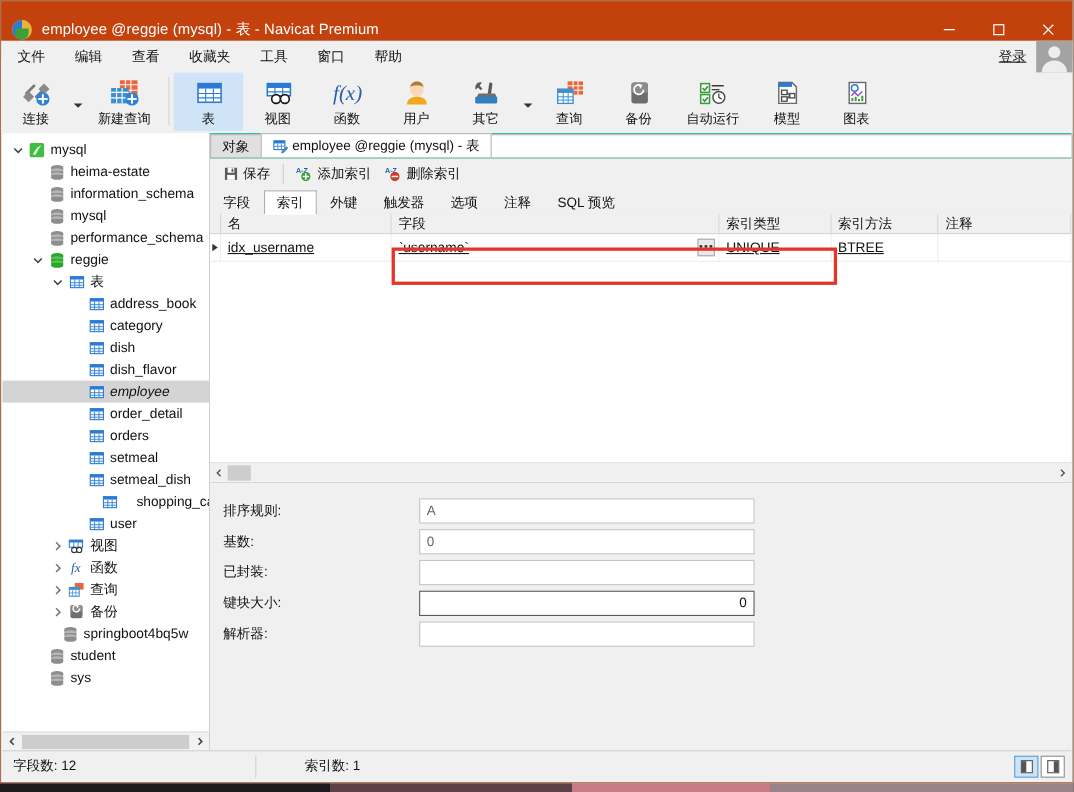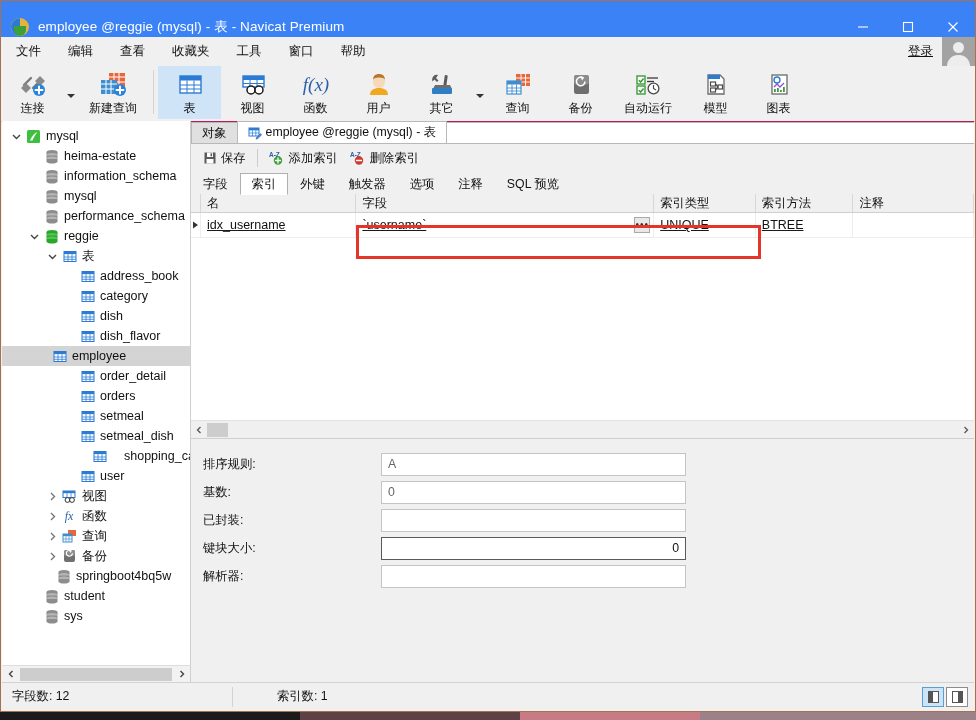--- a/index.html
+++ b/index.html
@@ -15,21 +15,21 @@
   .win{
     position:absolute;left:0;top:0;width:976px;height:712px;
     background:#f0f0f0;
     border:1px solid #a9704f;
     box-sizing:border-box;
   }
 
   
   .titlebar{
     position:absolute;left:0;top:0;right:0;height:52px;
-    background:#3b82f6;
+    background:#c2410c;
     display:flex;align-items:center;
   }
   .title-logo{
     width:18px;height:18px;margin-left:10px;margin-right:9px;
     border-radius:50%;position:relative;overflow:hidden;
     background:#e8b33a;flex:none;
   }
   .title-logo:before{
     content:"";position:absolute;left:0;top:0;width:9px;height:18px;
     background:#2b7bd4;border-radius:9px 0 0 9px;
@@ -126,21 +126,21 @@
   .sb-thumb{height:13px;background:#cdcdcd;border-radius:0;flex:1;margin:0 1px;}
 
   
   .content{
     position:absolute;left:190px;top:120px;right:1px;bottom:29px;
     background:#f0f0f0;
   }
 
   
   .tabstrip{
-    height:22px;background:#be185d;display:flex;align-items:flex-end;
+    height:22px;background:#14b8a6;display:flex;align-items:flex-end;
     border-bottom:1px solid #b8b8b8;position:relative;
   }
   .tabstrip:after{
     content:"";position:absolute;left:0;right:0;bottom:0;height:1px;background:#b8b8b8;
   }
   .tab{
     height:21px;display:flex;align-items:center;padding:0 10px;
     font-size:12.3px;color:#111;background:#e0e0e0;
     border:1px solid #b8b8b8;border-bottom:none;margin-right:-1px;
     box-sizing:border-box;cursor:default;position:relative;z-index:1;
@@ -706,21 +706,21 @@
                 <g stroke="#2b7bd4" stroke-width=".8">
                   <line x1="5" y1="4.1" x2="5" y2="11.5"></line>
                   <line x1="9" y1="4.1" x2="9" y2="11.5"></line>
                   <line x1="1" y1="7" x2="13" y2="7"></line>
                   <line x1="1" y1="9.3" x2="13" y2="9.3"></line>
                 </g>
               </svg>
             </span>
             <span class="tlabel">dish_flavor</span>
           </div>
-          <div class="tnode sel" style="padding-left: 32px;">
+          <div class="tnode sel" style="padding-left: 60px; font-style: italic;">
             <span class="tw"></span>
             <span class="ticon">
               <svg width="14" height="13" viewBox="0 0 14 13">
                 <rect x="1" y="1.5" width="12" height="10" fill="#fff" stroke="#2b7bd4" stroke-width="1"></rect>
                 <rect x="1" y="1.5" width="12" height="2.6" fill="#2b7bd4"></rect>
                 <g stroke="#2b7bd4" stroke-width=".8">
                   <line x1="5" y1="4.1" x2="5" y2="11.5"></line>
                   <line x1="9" y1="4.1" x2="9" y2="11.5"></line>
                   <line x1="1" y1="7" x2="13" y2="7"></line>
                   <line x1="1" y1="9.3" x2="13" y2="9.3"></line>

